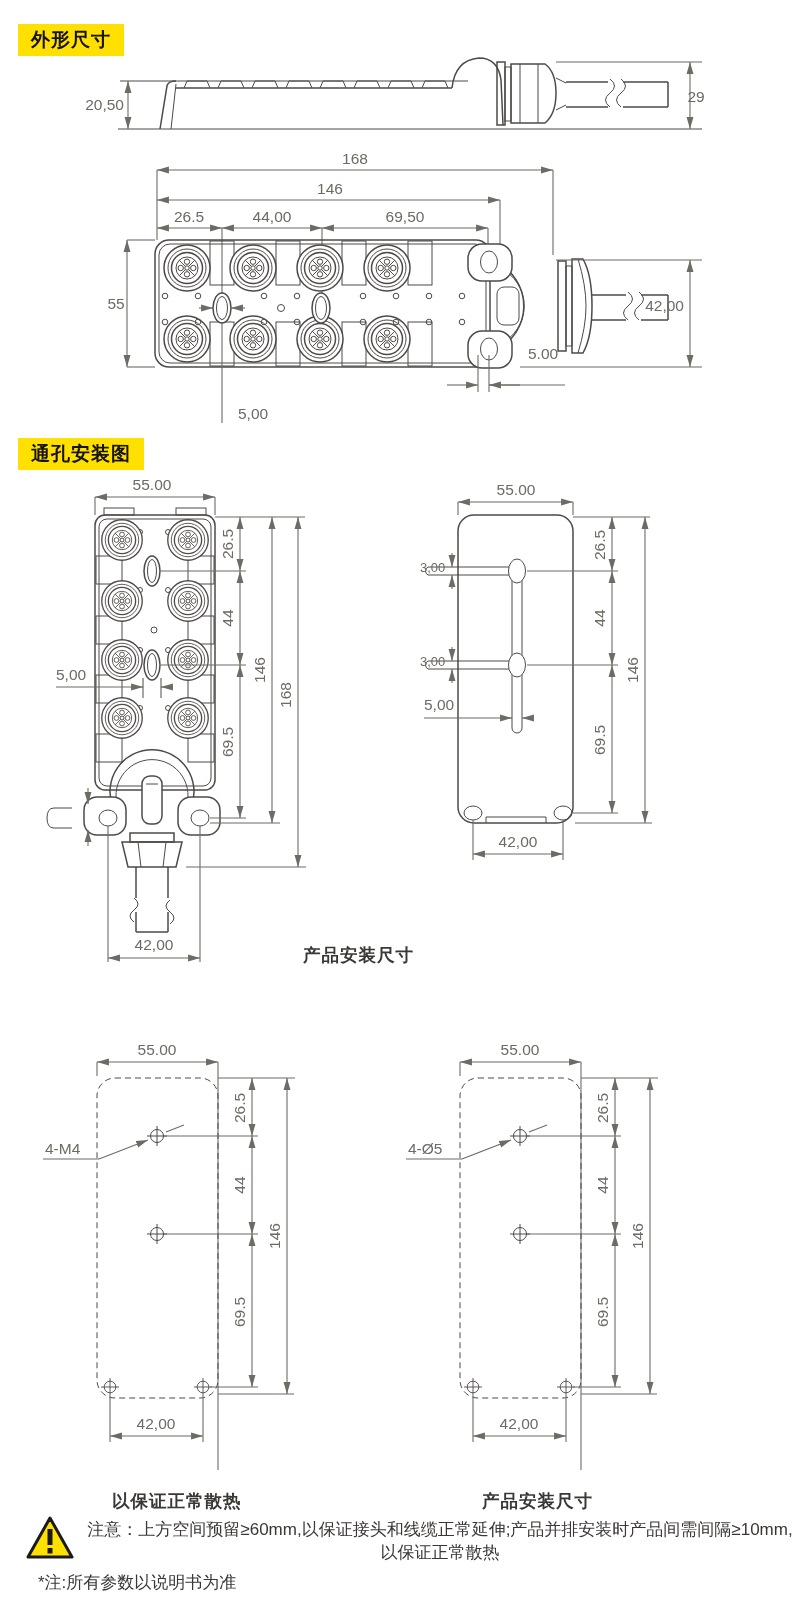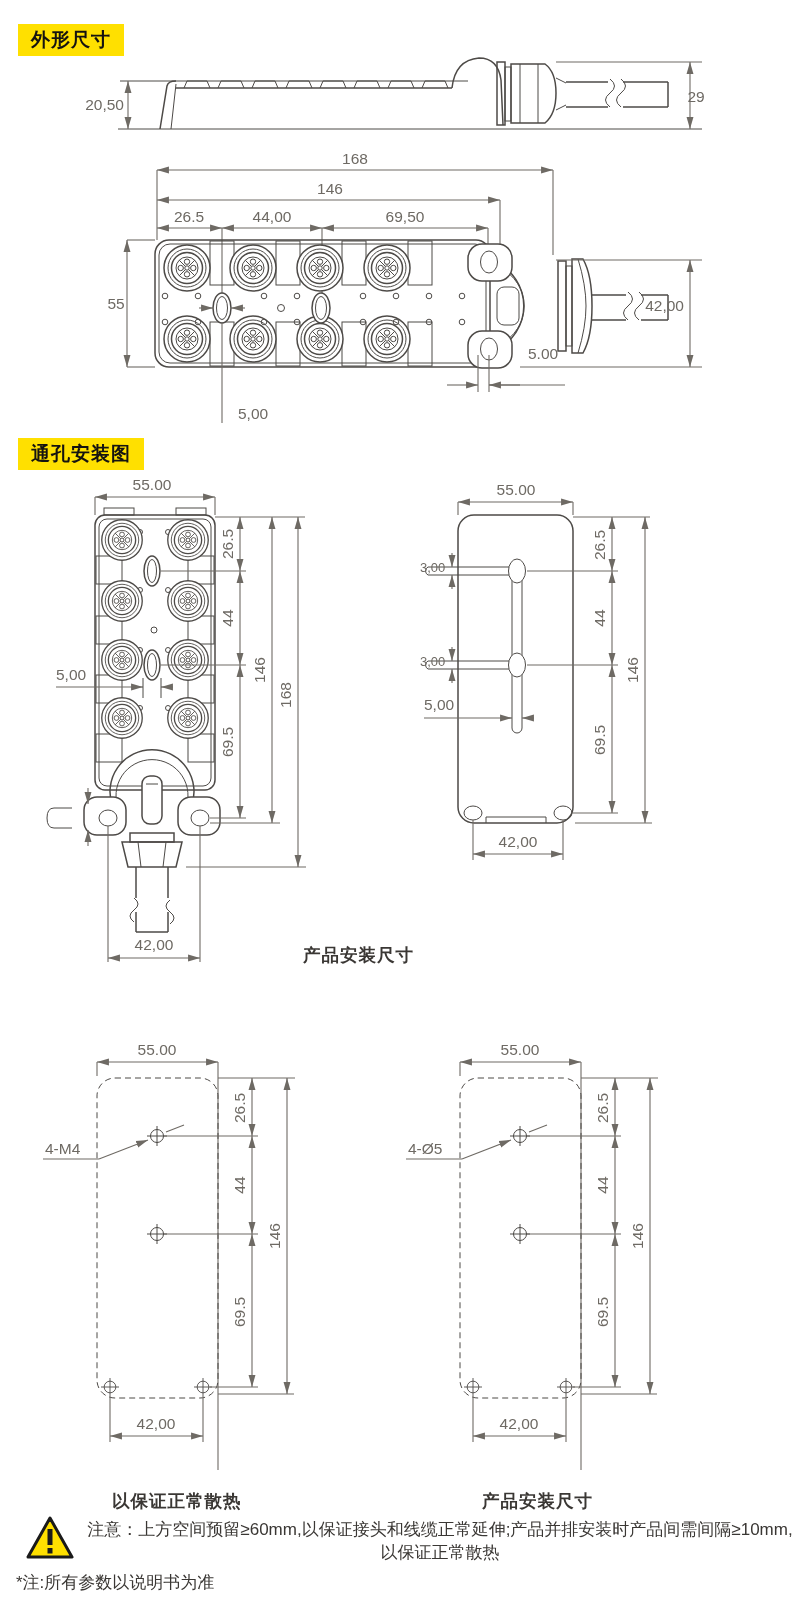--- a/index.html
+++ b/index.html
@@ -12,21 +12,21 @@
   .ln{fill:none;stroke:#4d4a47;stroke-width:1.5;}
   .ln2{fill:none;stroke:#4d4a47;stroke-width:1;}
   .fw{fill:#fff;stroke:#4d4a47;stroke-width:1.5;}
   .fw2{fill:#fff;stroke:#4d4a47;stroke-width:1;}
   .dash{stroke-dasharray:6 4;}
   .dim{stroke:#6e6a64;stroke-width:1.1;fill:none;}
   .dimt{fill:#6e6a64;font-size:15.5px;font-family:"Liberation Sans",sans-serif;}
   .dimts{fill:#6e6a64;font-size:13px;font-family:"Liberation Sans",sans-serif;}
   #warn-text{position:absolute;left:82px;top:1519px;width:716px;color:#3a3734;
              font-size:17px;line-height:1.35;text-align:center;}
-  #footnote{position:absolute;left:16px;top:1571px;color:#3a3734;font-size:17px;}
+  #footnote{position:absolute;left:38px;top:1571px;color:#3a3734;font-size:17px;}
 </style>
 </head>
 <body>
 
 <div id="page">
 
   <div class="badge" style="top:24px">外形尺寸</div>
 
   <svg width="806" height="110" style="left:0;top:50px">
     <defs>

